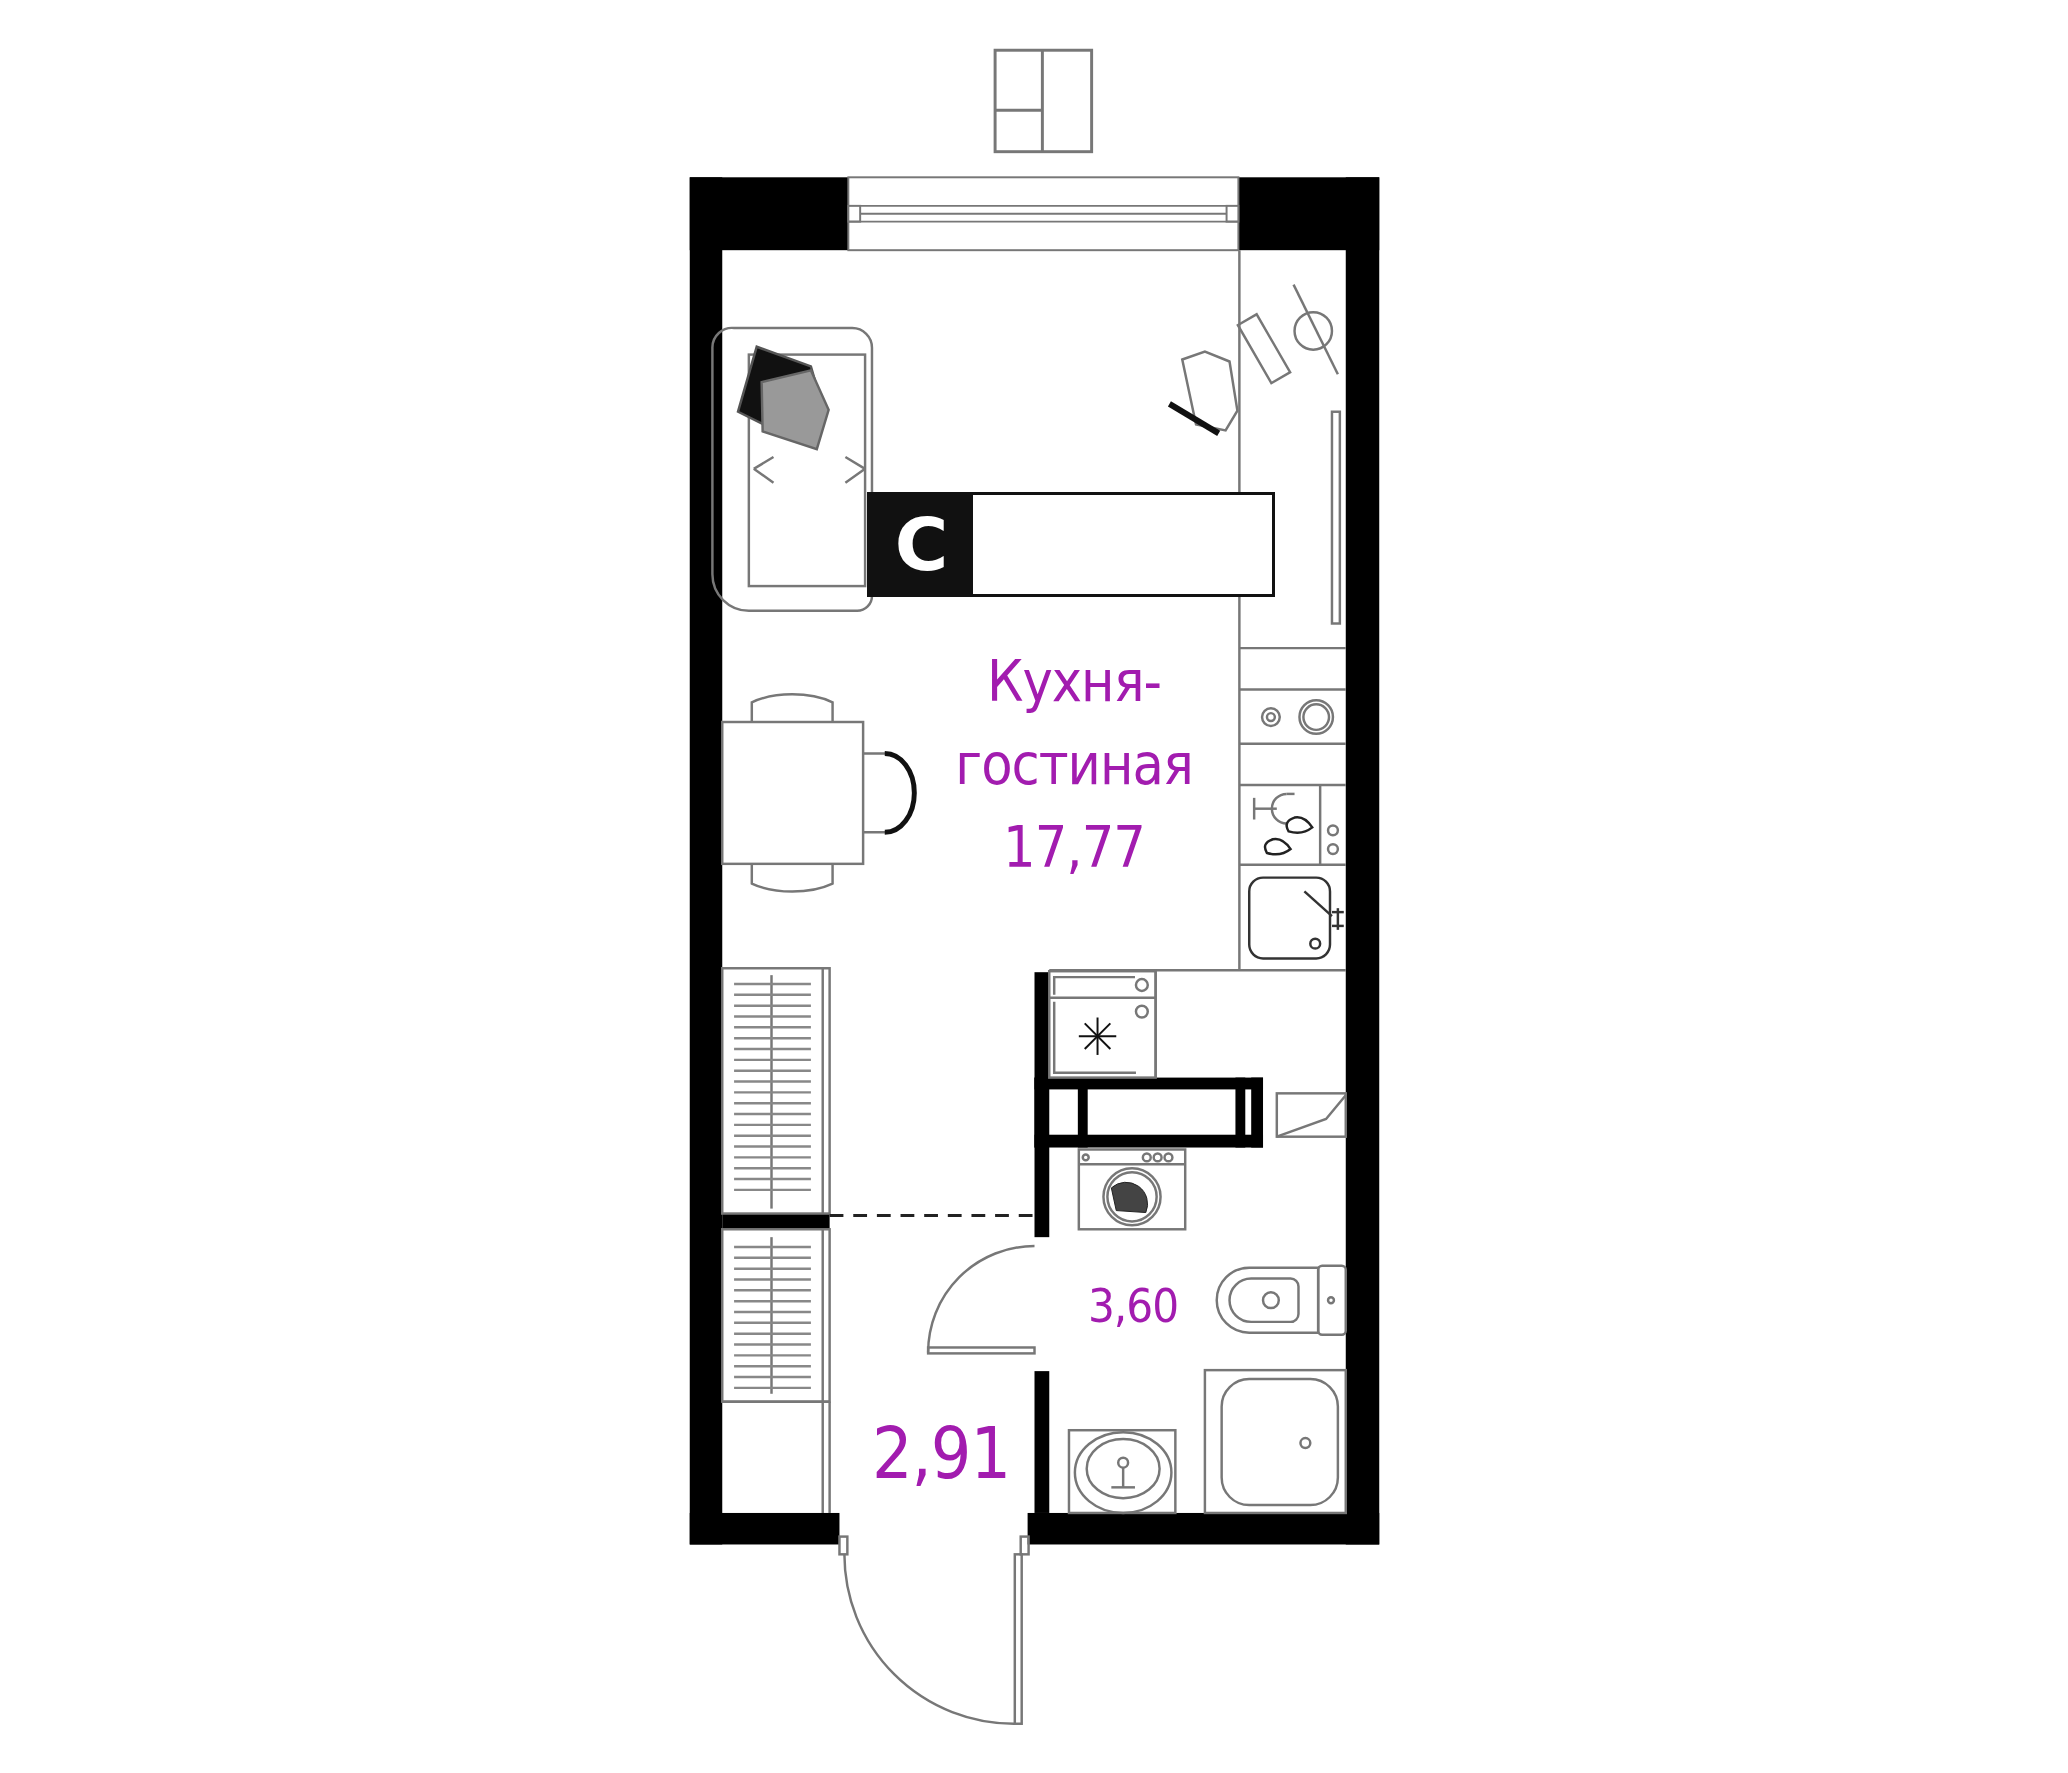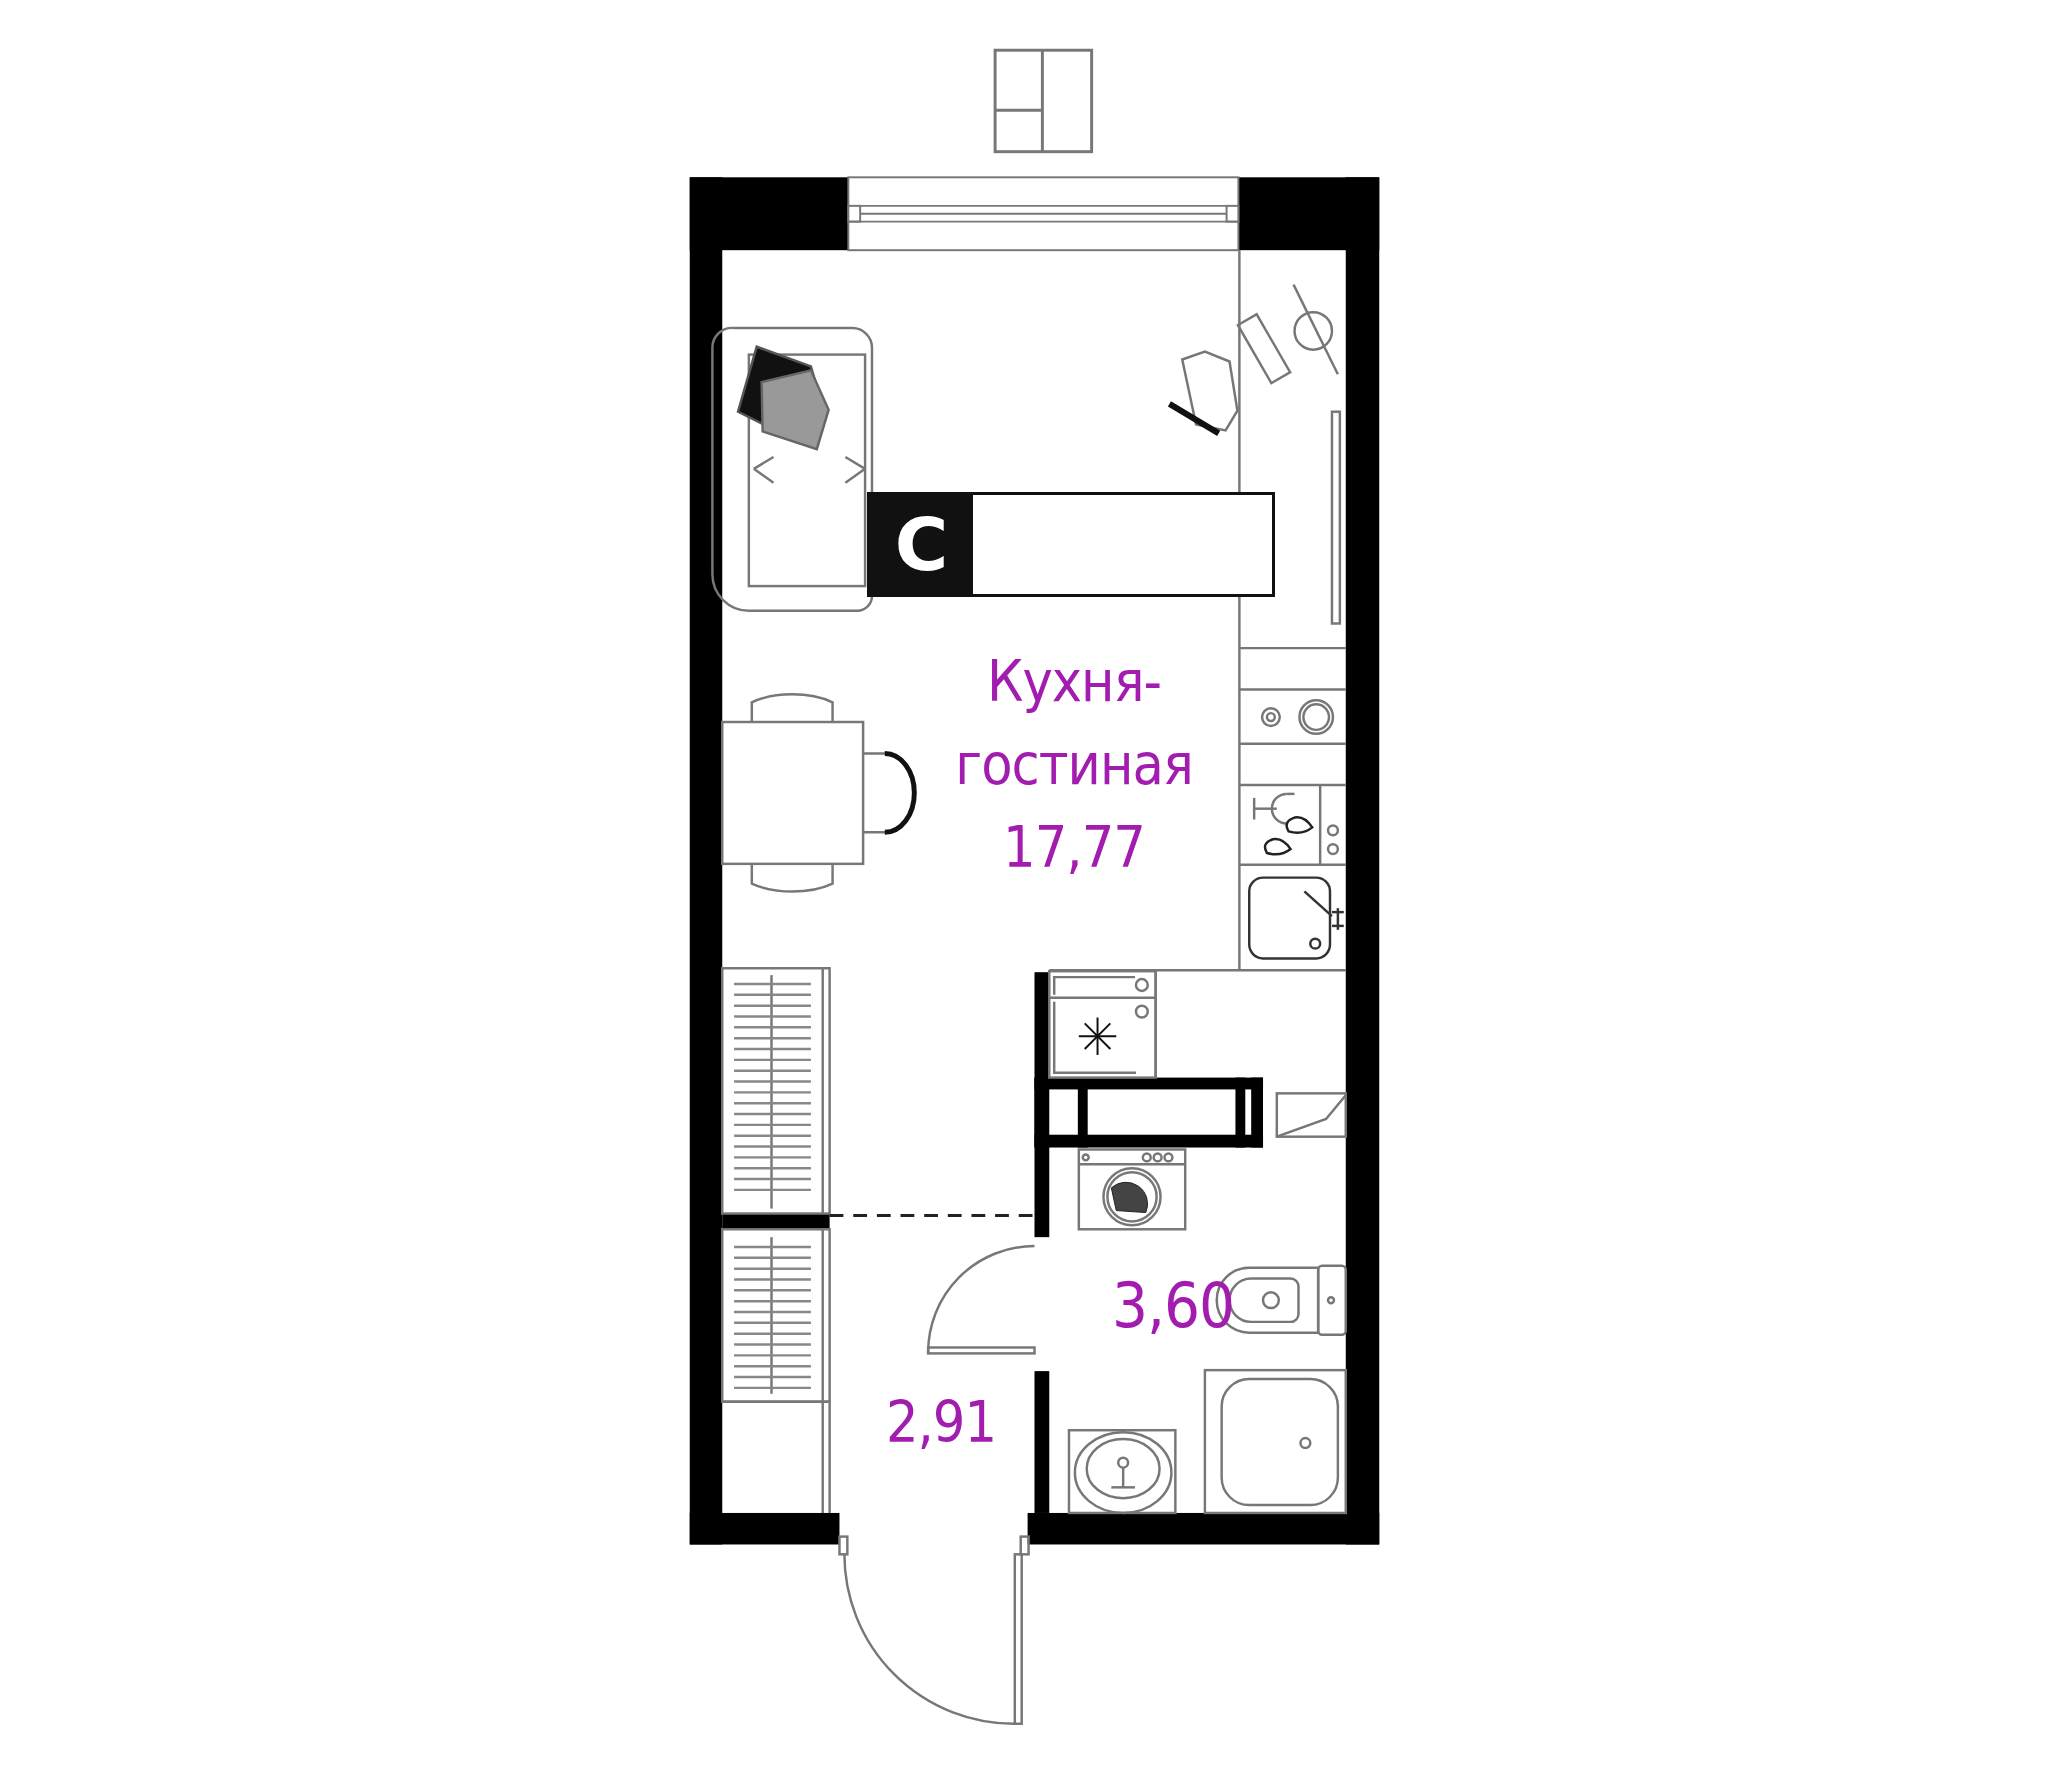--- a/index.html
+++ b/index.html
@@ -255,19 +255,19 @@
 
 <div id="badge">
   <div class="type">С</div>
 </div>
 
 <div class="lbl" style="left:926px;top:640px;width:296px;font-size:57px;line-height:83px;">
   <div>Кухня-</div>
   <div>гостиная</div>
   <div>17,77</div>
 </div>
-<div class="lbl" style="left:1104px;top:1271px;width:138px;font-size:63px;line-height:69px;">
+<div class="lbl" style="left:1064px;top:1271px;width:138px;font-size:47px;line-height:69px;">
   <div>3,60</div>
 </div>
-<div class="lbl" style="left:867px;top:1388px;width:148px;font-size:57px;line-height:69px;">
+<div class="lbl" style="left:867px;top:1419px;width:148px;font-size:71px;line-height:69px;">
   <div>2,91</div>
 </div>
 
 
 </body></html>

